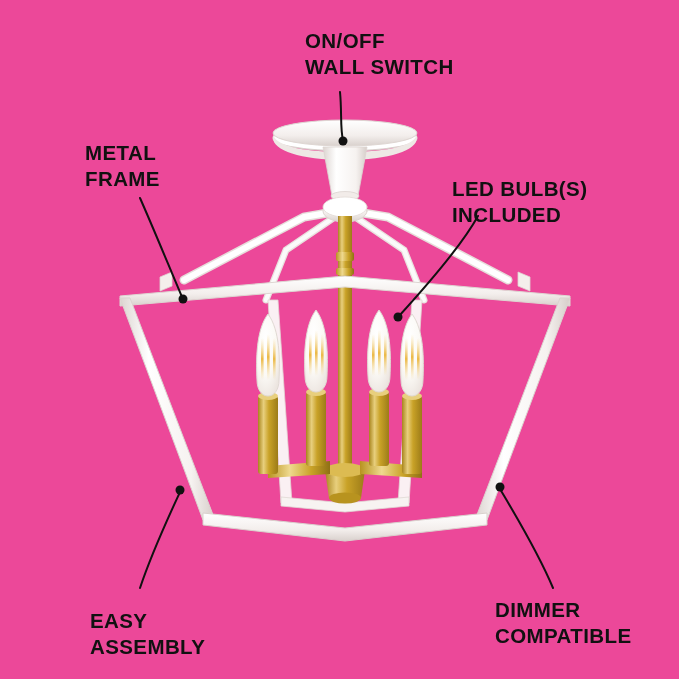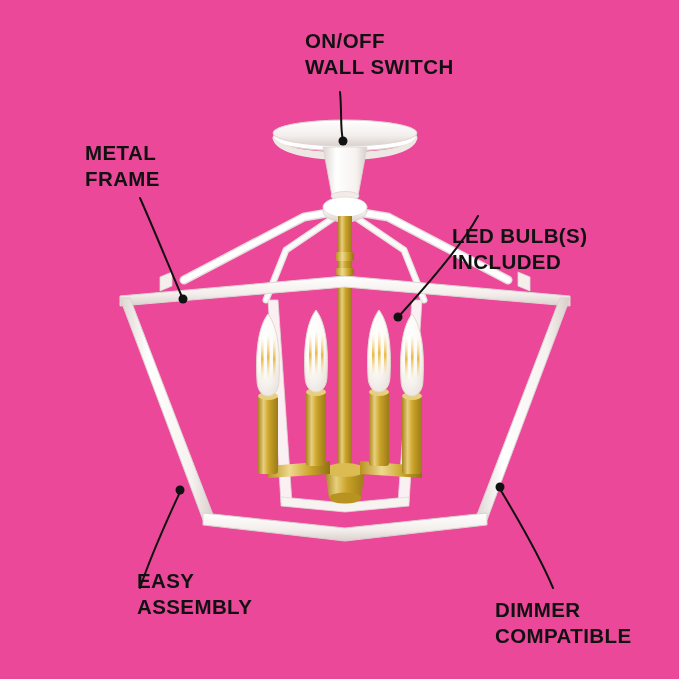--- a/index.html
+++ b/index.html
@@ -21,22 +21,22 @@
     font-size: 20.5px;
     font-weight: 700;
     letter-spacing: 0.4px;
     line-height: 1.28;
     color: #111111;
     white-space: pre-line;
     text-transform: uppercase;
   }
   .c-onoff   { left: 305px; top: 28px; }
   .c-metal   { left: 85px;  top: 140px; }
-  .c-led     { left: 452px; top: 176px; margin-top: 47px; }
-  .c-easy    { left: 90px;  top: 568px; margin-left: 47px; }
+  .c-led     { left: 452px; top: 176px; }
+  .c-easy    { left: 90px;  top: 608px; }
   .c-dimmer  { left: 495px; top: 597px; }
 
   svg.layer {
     position: absolute;
     left: 0;
     top: 0;
     width: 679px;
     height: 679px;
     pointer-events: none;
   }

